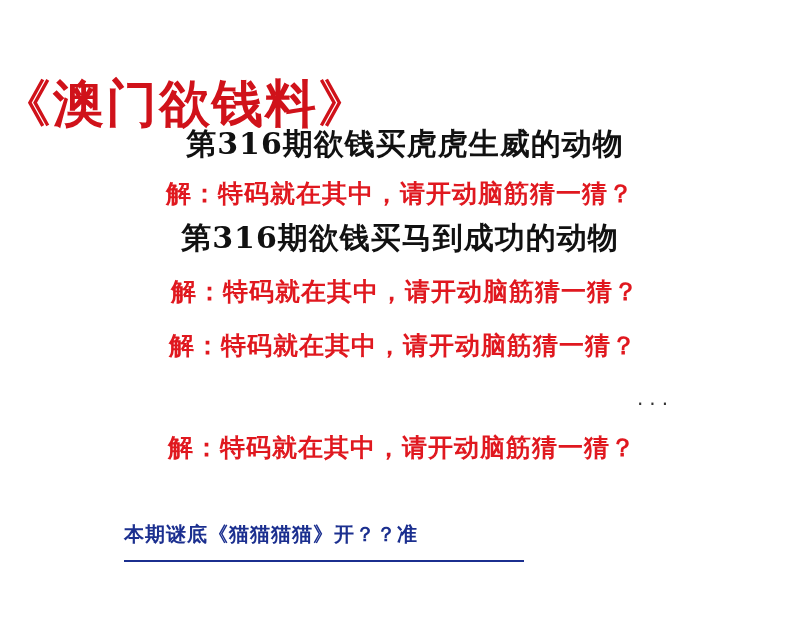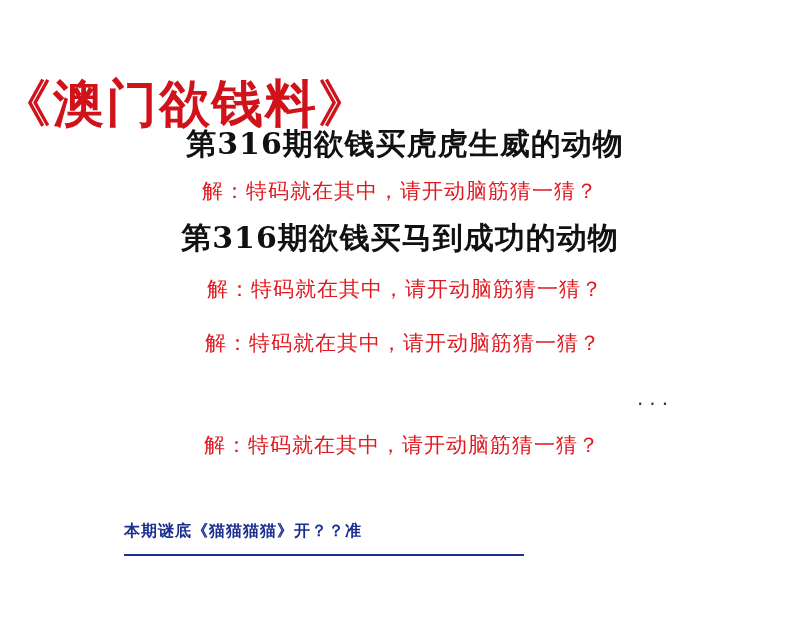--- a/index.html
+++ b/index.html
@@ -42,22 +42,22 @@
   }
   .q {
     font-size: 30px;
     font-weight: bold;
     color: #111111;
     letter-spacing: 1px;
     white-space: nowrap;
     font-family: "DejaVu Serif", "Liberation Serif", serif;
   }
   .a {
-    font-size: 21px;
-    font-weight: normal;
+    font-size: 25px;
+    font-weight: bold;
     color: #e0181f;
     letter-spacing: 1px;
     white-space: nowrap;
     font-family: "DejaVu Serif", "Liberation Serif", serif;
   }
   .b1 { top: 124px; }
   .b1 .a { margin-top: 12px; }
   .b2 { top: 218px; }
   .b2 .a { margin-top: 16px; }
   .b3 { top: 313px; }
@@ -80,21 +80,21 @@
     letter-spacing: 6px;
     font-family: "DejaVu Sans", "Liberation Sans", sans-serif;
   }
   .footer {
     position: absolute;
     top: 521px;
     left: 124px;
     width: 420px;
   }
   .footer-text {
-    font-size: 16px;
+    font-size: 20px;
     font-weight: bold;
     color: #1b2f8f;
     letter-spacing: 1px;
     white-space: nowrap;
     font-family: "DejaVu Serif", "Liberation Serif", serif;
   }
   .footer-rule {
     margin-top: 12px;
     width: 400px;
     height: 0;

